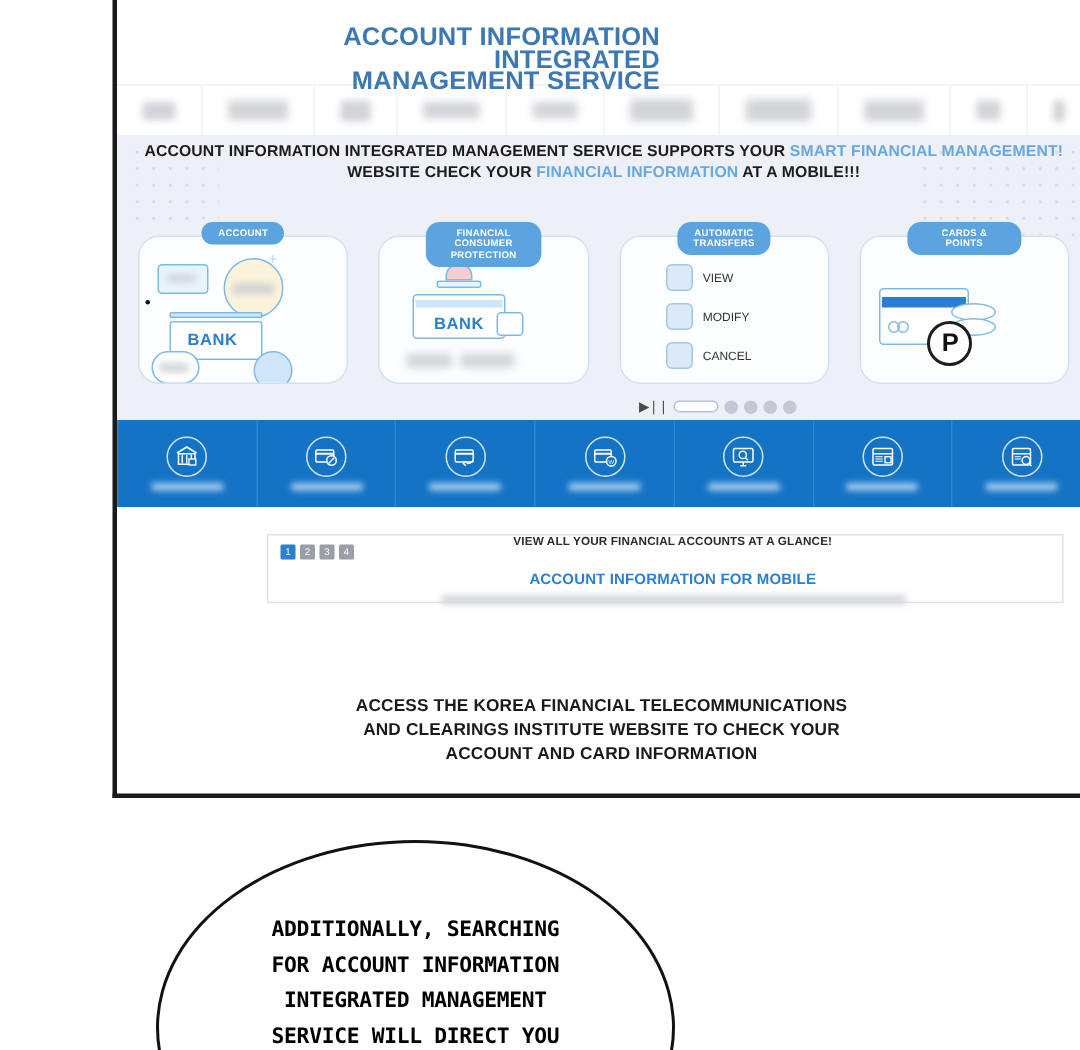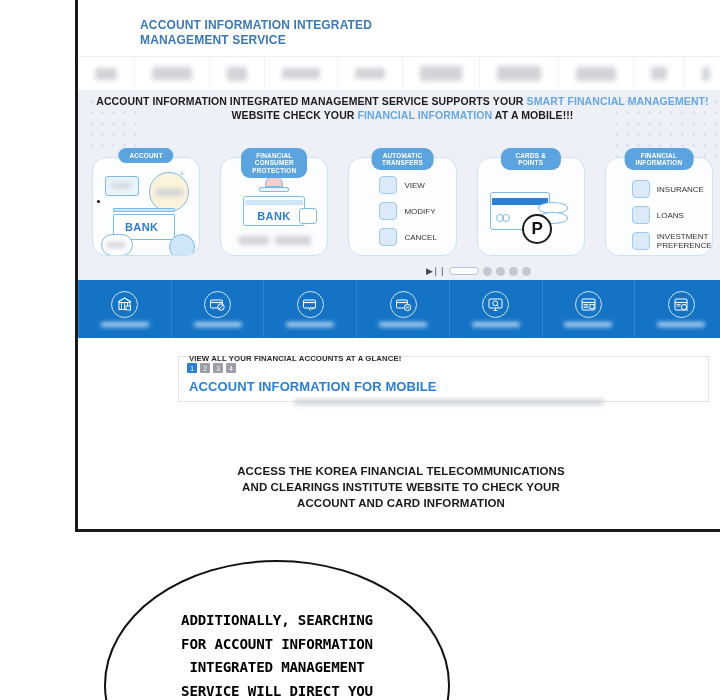--- a/index.html
+++ b/index.html
@@ -19,22 +19,22 @@
     background: #ffffff;
     border-left: 3px solid #1a1a1a;
     border-bottom: 3px solid #1a1a1a;
     overflow: hidden;
   }
 
   
   .site-header { position:relative; height: 62px; background:#fff; }
   .brand-title {
     position:absolute; left:62px; top:24px; width:300px;
-    color:#3c78b4; font-size:12px; font-weight:bold; line-height:14.5px;
-    text-align:left; letter-spacing:.15px; white-space:pre-line;
+    color:#3c78b4; font-size:17px; font-weight:bold; line-height:14.5px;
+    text-align:right; letter-spacing:.15px; white-space:pre-line;
   }
 
   
   .topnav { display:flex; height:34px; border-top:1px solid #f0f0f2; background:#fff; }
   .topnav .nv {
     flex:1 1 auto; position:relative; border-right:1px solid #f2f2f4;
     display:flex; align-items:center; justify-content:center;
   }
   .topnav .nv:last-child { border-right:none; }
   .blurtext {
@@ -133,23 +133,23 @@
   .notice {
     position:relative; height:46px; border:1px solid #e4e4e6; background:#fff;
     display:flex; align-items:center;
   }
   .pager { position:absolute; left:8px; top:6px; display:flex; gap:3px; }
   .pg {
     width:10px; height:10px; font-size:6.5px; color:#fff; background:#9a9ea6;
     display:flex; align-items:center; justify-content:center; border-radius:1px;
   }
   .pg.on { background:#2a7fd4; }
-  .noticebody { flex:1; padding-left:10px; }
+  .noticebody { flex:1; text-align:center; padding-left:10px; }
   .nl1 { font-size:7.8px; color:#2b2b2b; font-weight:bold; letter-spacing:.1px; }
-  .nl2 { font-size:13px; color:#2a7fd4; font-weight:bold; letter-spacing:.1px; margin-top:16px; }
+  .nl2 { font-size:10px; color:#2a7fd4; font-weight:bold; letter-spacing:.1px; margin-top:16px; }
   .nl3 {
     margin:5px auto 0; width:310px; height:6px; background:#cfd3da;
     filter:blur(2.6px); border-radius:2px;
   }
 
   
   .caption {
     position:absolute; left:75px; width:652px; top:463px;
     text-align:center; font-size:11.5px; font-weight:bold; color:#1a1a1a;
     line-height:16px; white-space:pre-line; letter-spacing:.1px;
@@ -283,41 +283,20 @@
             <div class="ol fill-lblue" style="left:14px;top:40px;width:56px;height:7px;border:none;background:#2a7fd4"></div>
             <div class="ol" style="left:18px;top:56px;width:8px;height:8px;border-radius:50%"></div>
             <div class="ol" style="left:24px;top:56px;width:8px;height:8px;border-radius:50%"></div>
             <div class="ol" style="left:60px;top:44px;width:30px;height:12px;border-radius:50%;background:#fff"></div>
             <div class="ol" style="left:60px;top:54px;width:30px;height:12px;border-radius:50%;background:#fff"></div>
             <div class="ol" style="left:44px;top:56px;width:30px;height:30px;border-radius:50%;background:#fff;border-width:2px;border-color:#1d1d1d"></div>
             <div style="position:absolute;left:54px;top:61px;font-size:17px;font-weight:bold;color:#111">P</div>
           </div>
         </div>
 
-        <div class="slide">
-          <div class="chip">FINANCIAL
-INFORMATION</div>
-          <div class="cardbox">
-            <div class="rows" style="top:22px;left:14px">
-              <div class="row">
-                <span class="sqico"></span>
-                <span class="rowlab">INSURANCE</span>
-              </div>
-              <div class="row">
-                <span class="sqico"></span>
-                <span class="rowlab">LOANS</span>
-              </div>
-              <div class="row">
-                <span class="sqico"></span>
-                <span class="rowlab">INVESTMENT
-PREFERENCES</span>
-              </div>
-            </div>
-          </div>
-        </div>
 
       </div>
 
     </div>
 
     <div class="ctrls">
       <span class="pp">▶❘❘</span>
       <span class="pill"></span>
       <span class="dot"></span>
       <span class="dot"></span>

